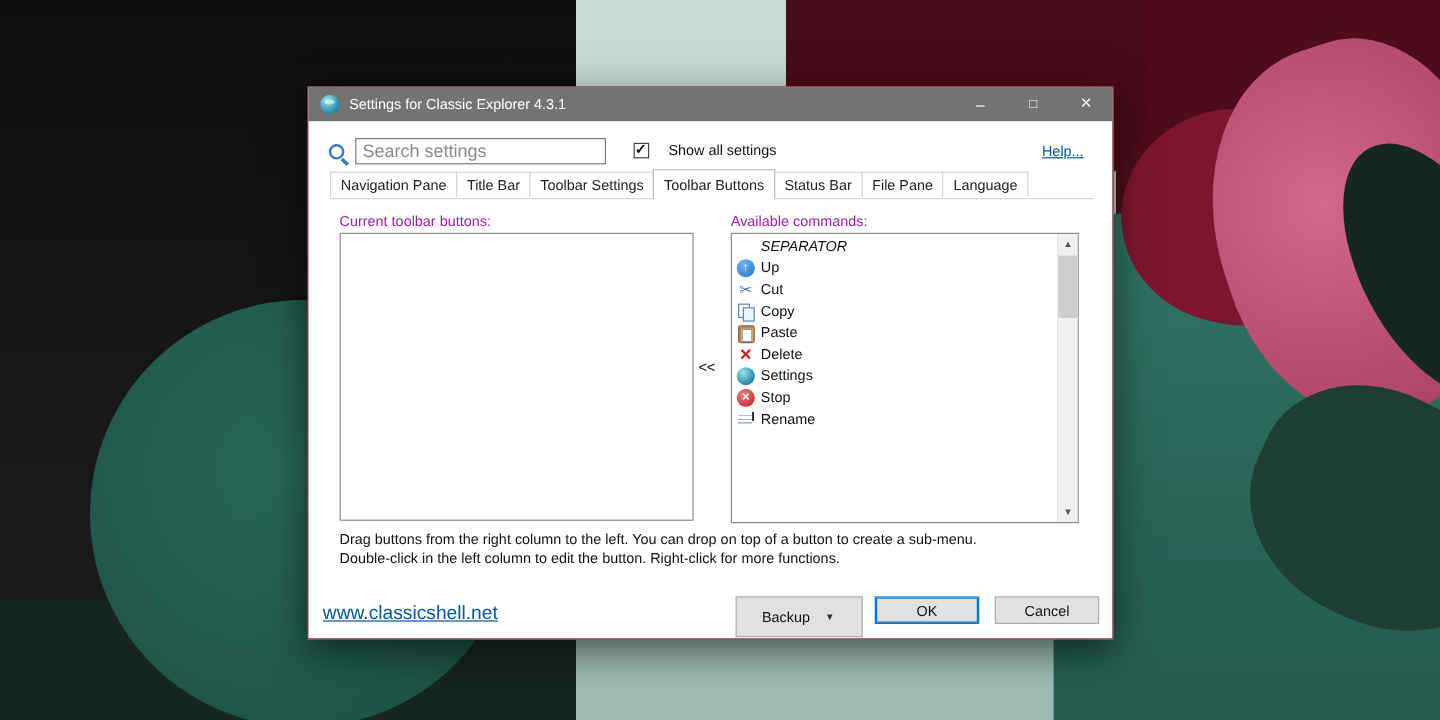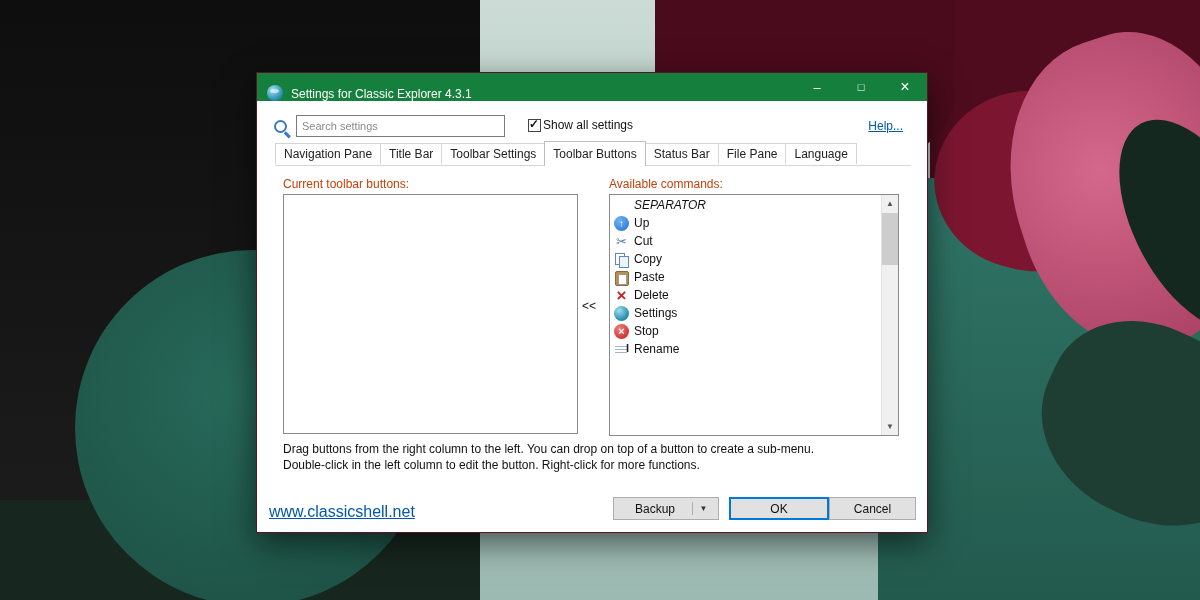--- a/index.html
+++ b/index.html
@@ -20,61 +20,61 @@
   .bg-teal-block { left:878px; top:178px; width:322px; height:422px; background:linear-gradient(180deg,#2f7566,#235a4e); }
   .bg-petal-bright { left:1015px; top:35px; width:235px; height:315px;
     background:radial-gradient(circle at 40% 40%, #d4688c, #a33a5d); border-radius:50% 40% 55% 45%; transform:rotate(-18deg); }
   .bg-leaf-1 { left:1040px; top:330px; width:230px; height:190px; background:#1e3d33; border-radius:45% 55% 50% 50%; transform:rotate(25deg); }
   .bg-leaf-2 { left:1135px; top:110px; width:120px; height:230px; background:#142820; border-radius:50%; transform:rotate(-28deg); }
 
   
   .dialog { position:absolute; left:256px; top:72px; width:672px; height:461px;
     background:#fff; border:1px solid #5e1322; box-shadow:0 10px 30px rgba(0,0,0,.55); }
 
-  .titlebar { position:absolute; left:0; top:0; right:0; height:28px; background:#15803d;
-    display:flex; align-items:flex-end; color:#fff; }
+  .titlebar { position:absolute; left:0; top:0; right:0; height:28px; background:#737373;
+    display:flex; align-items:center; color:#fff; }
   .title-icon { width:16px; height:16px; border-radius:50%; margin:0 8px 0 10px;
     background:radial-gradient(circle at 35% 30%, #9fe0ee, #2a8fb0 65%, #1c6c88); position:relative; }
   .title-icon::after { content:''; position:absolute; left:3px; top:4px; width:9px; height:4px;
     border-radius:50%; background:rgba(255,255,255,.55); }
   .title-text { font-size:12px; }
   .title-controls { margin-left:auto; display:flex; height:100%; }
   .tbtn { width:44px; height:100%; display:flex; align-items:center; justify-content:center;
     color:#fff; font-size:13px; cursor:default; }
   .tbtn.max { font-size:11px; }
   .tbtn.close { font-size:16px; }
 
   
   .search-icon { position:absolute; left:16px; top:46px; width:18px; height:18px; }
   .search-icon::before { content:''; position:absolute; left:1px; top:1px; width:9px; height:9px;
     border:2px solid #3a7abf; border-radius:50%; }
   .search-icon::after { content:''; position:absolute; left:12px; top:12px; width:7px; height:2.5px;
     background:#3a7abf; transform:rotate(45deg); transform-origin:left center; }
   .search-input { position:absolute; left:39px; top:42px; width:209px; height:22px;
-    border:1px solid #7a7a7a; font-size:11px; padding:0 5px; font-family:"Liberation Sans", sans-serif; color:#222; }
+    border:1px solid #7a7a7a; font-size:15px; padding:0 5px; font-family:"Liberation Sans", sans-serif; color:#222; }
   .search-input::placeholder { color:#8a8a8a; }
 
-  .chk-wrap { position:absolute; left:271px; top:45px; display:flex; align-items:center; gap:2px; }
+  .chk-wrap { position:absolute; left:271px; top:45px; display:flex; align-items:center; gap:16px; }
   .checkbox { width:13px; height:13px; border:1px solid #444; background:#fff; position:relative; }
   .checkbox::after { content:'✓'; position:absolute; left:0px; top:-3px; font-size:12px; font-weight:bold; color:#111; }
   .chk-label { font-size:12px; color:#111; }
 
   .help-link { position:absolute; right:24px; top:46px; font-size:12px; color:#0057ae; text-decoration:underline; cursor:pointer; }
 
   
   .tabs { position:absolute; left:18px; right:16px; top:68px; height:25px;
     display:flex; align-items:center; border-bottom:1px solid #d4d4d4; }
   .tab { height:21px; padding:0 8px; display:flex; align-items:center; font-size:12px;
     background:#fff; border:1px solid #d4d4d4; border-bottom:none; margin-left:-1px; color:#222; position:relative; cursor:default; }
   .tab:first-child { margin-left:0; }
   .tab.active { height:25px; z-index:2; border-color:#bdbdbd; }
   .tab.active::after { content:''; position:absolute; left:0; right:0; bottom:-1px; height:2px; background:#fff; }
 
   
-  .col-label { position:absolute; font-size:12px; color:#c2410c; }
+  .col-label { position:absolute; font-size:12px; color:#a21caf; }
   .left-label { left:26px; top:104px; }
   .right-label { left:352px; top:104px; }
 
   .listbox { position:absolute; border:1px solid #8a8a8a; background:#fff; }
   .left-list { left:26px; top:121px; width:295px; height:240px; }
   .right-list { left:352px; top:121px; width:290px; height:242px; overflow:hidden; }
 
   .move-left { position:absolute; left:325px; top:226px; font-size:12px; color:#111; cursor:pointer; }
 
   .cmd-rows { position:absolute; left:0; top:1px; right:17px; }
@@ -113,25 +113,25 @@
   .sb-down { bottom:0; }
   .sb-thumb { position:absolute; left:0; top:18px; width:16px; height:52px; background:#cdcdcd; cursor:pointer; }
 
   
   .instructions { position:absolute; left:26px; top:368px; font-size:12px; color:#111; line-height:16px; }
 
   .site-link { position:absolute; left:12px; top:430px; font-size:16px; color:#0057ae; text-decoration:underline; cursor:pointer; }
 
   .btn { position:absolute; height:23px; background:#e1e1e1; border:1px solid #adadad; font-size:12px;
     display:flex; align-items:center; justify-content:center; color:#111; cursor:pointer; font-family:"Liberation Sans", sans-serif; }
-  .btn-backup { left:356px; top:424px; width:106px; justify-content:space-between; padding:4px; }
+  .btn-backup { left:356px; top:424px; width:106px; justify-content:space-between; padding:16px; }
   .btn-backup .bk-label { flex:1; text-align:center; }
   .btn-backup .bk-arrow { width:22px; height:100%; display:flex; align-items:center; justify-content:center;
     border-left:1px solid #adadad; font-size:8px; color:#333; }
-  .btn-ok { left:472px; top:424px; width:100px; border:1px solid #0078d7; box-shadow:inset 0 0 0 1px #0078d7; }
+  .btn-ok { left:472px; top:424px; width:87px; border:1px solid #0078d7; box-shadow:inset 0 0 0 1px #0078d7; }
   .btn-cancel { left:572px; top:424px; width:87px; }
 </style>
 </head>
 <body>
 
 <div class="bg-shape bg-left-dark"></div>
 <div class="bg-shape bg-bottom-left"></div>
 <div class="bg-shape bg-teal-circle"></div>
 <div class="bg-shape bg-glass-pane"></div>
 <div class="bg-shape bg-flower-right"></div>

